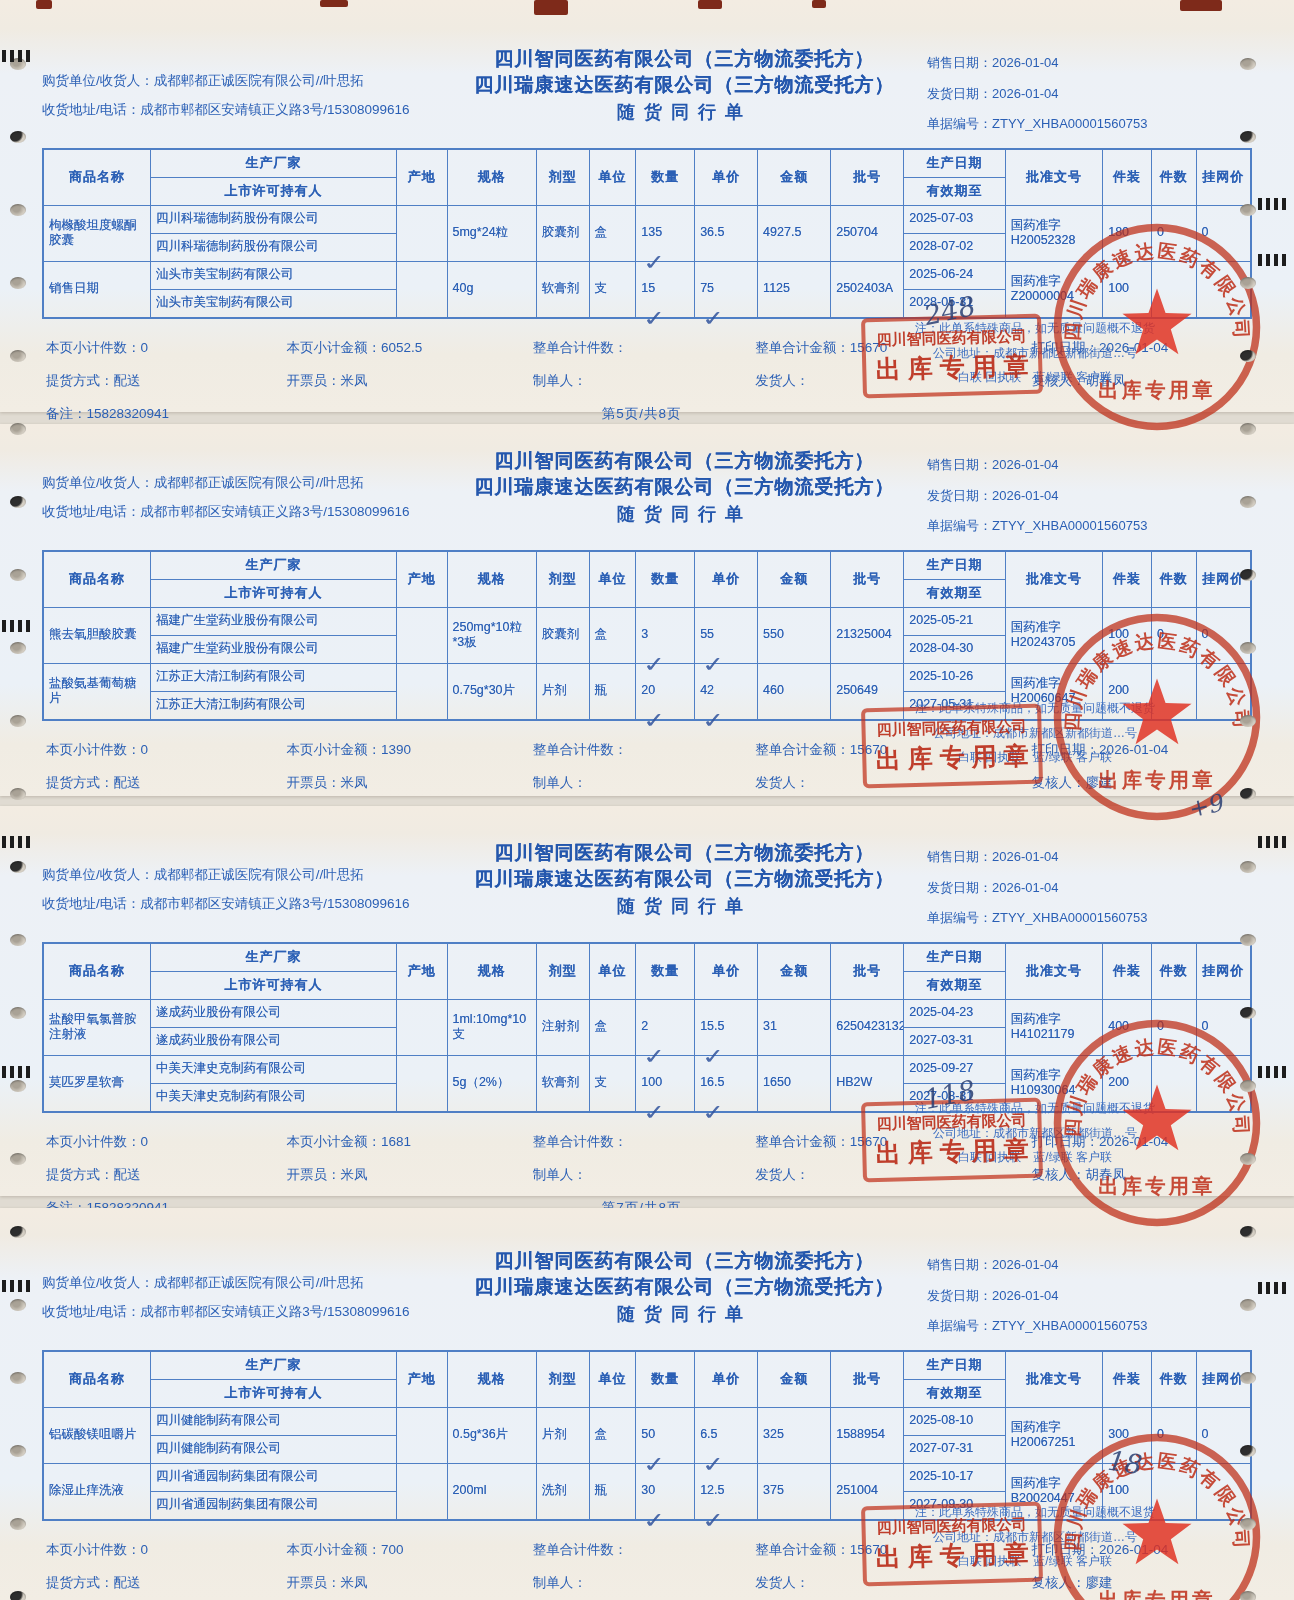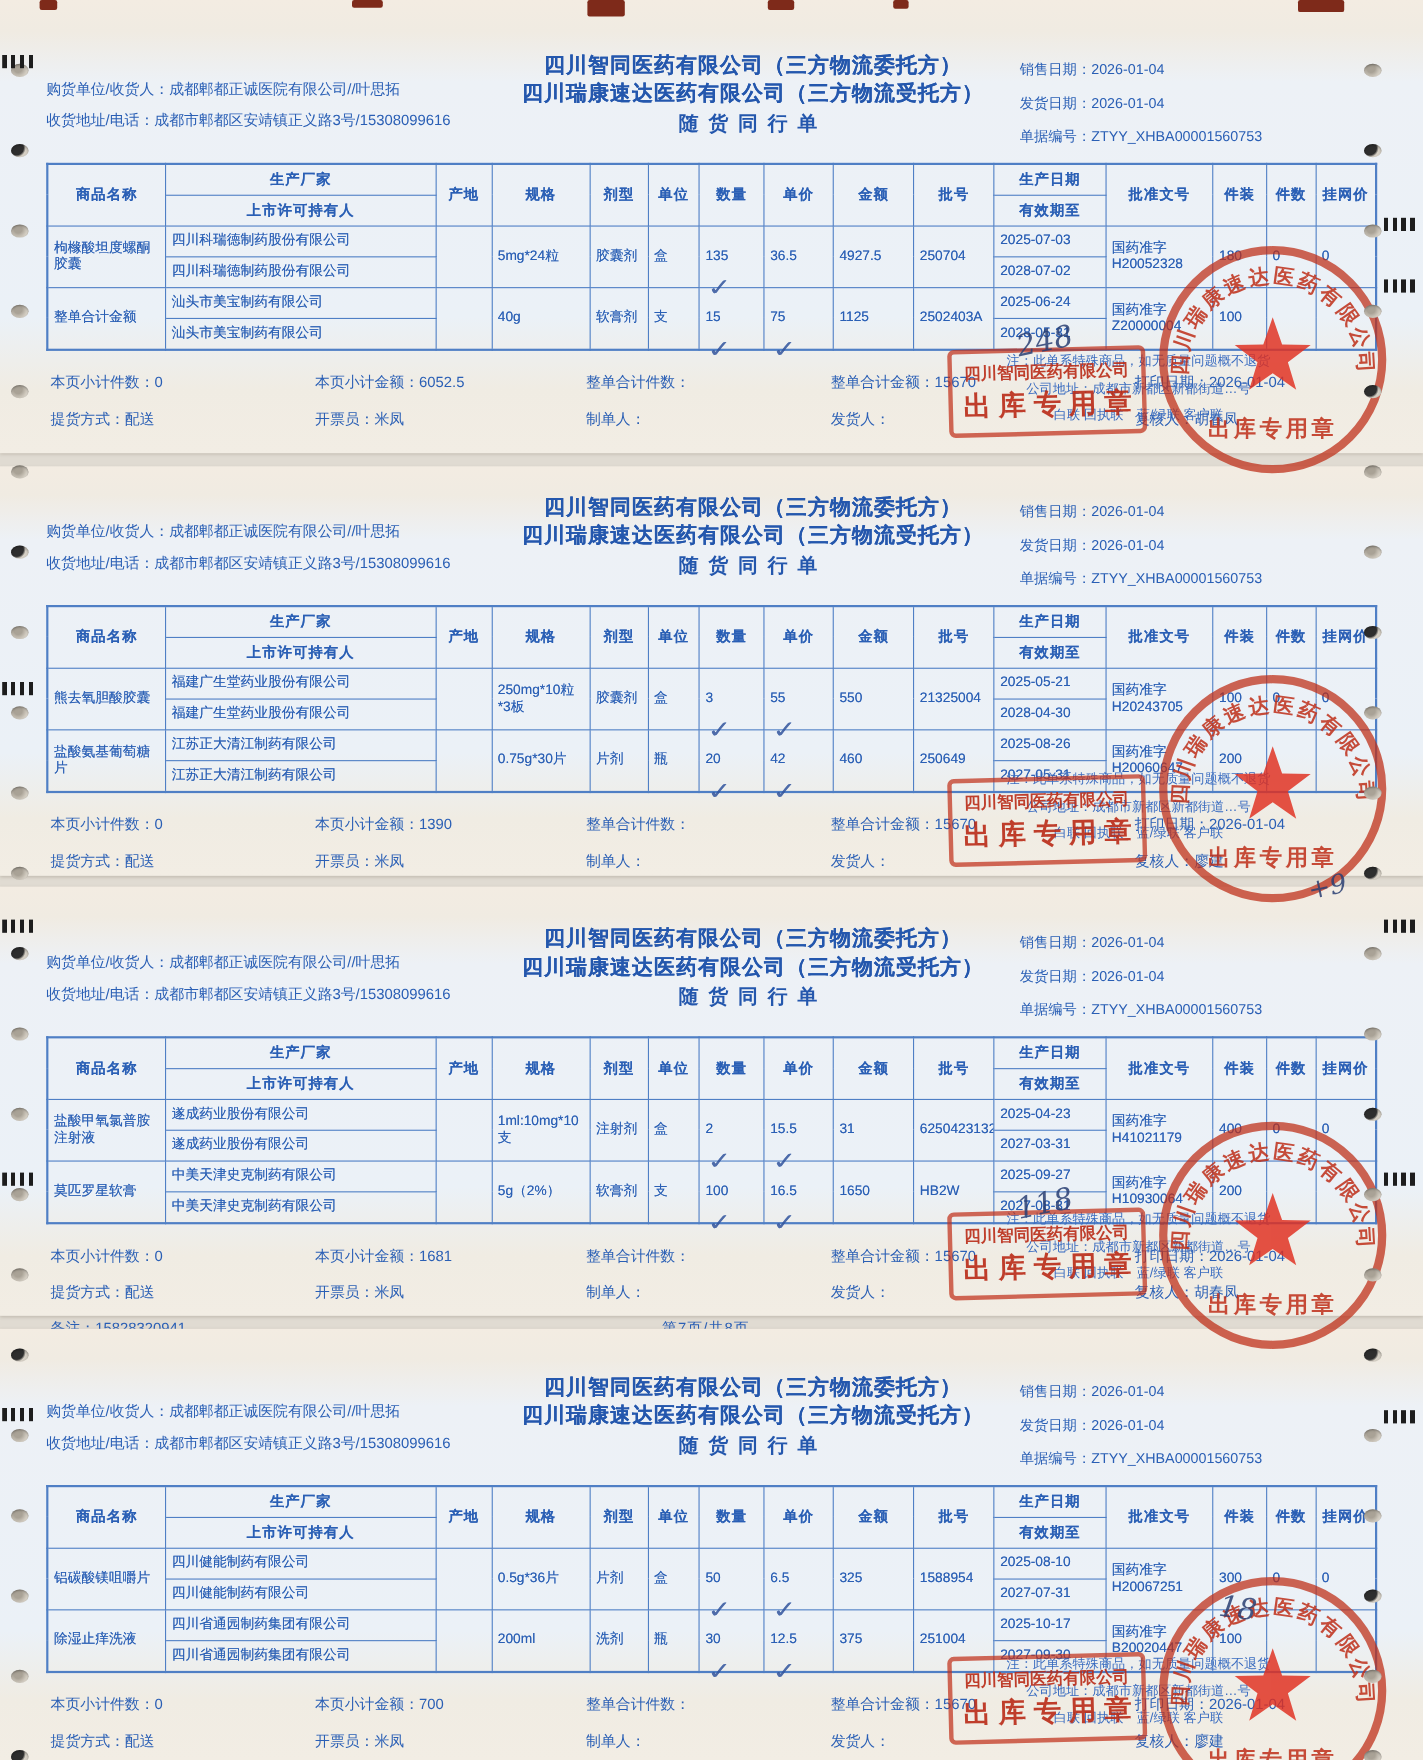--- a/index.html
+++ b/index.html
@@ -143,21 +143,21 @@
         <td rowspan="2"><span>国药准字</span><br><span>H20052328</span></td>
         <td rowspan="2">180</td>
         <td rowspan="2">0</td>
         <td rowspan="2">0</td>
       </tr>
       <tr>
         <td>四川科瑞德制药股份有限公司</td>
         <td>2028-07-02</td>
       </tr>
       <tr>
-        <td rowspan="2">整单合计金额</td>
+        <td rowspan="2">销售日期</td>
         <td>汕头市美宝制药有限公司</td>
         <td rowspan="2"></td>
         <td rowspan="2">40g</td>
         <td rowspan="2">软膏剂</td>
         <td rowspan="2">支</td>
         <td rowspan="2" class="relpos"><span>15</span><span class="ck">✓</span></td>
         <td rowspan="2" class="relpos"><span>75</span><span class="ck">✓</span></td>
         <td rowspan="2">1125</td>
         <td rowspan="2">2502403A</td>
         <td>2025-06-24</td>
@@ -180,20 +180,24 @@
       <div class="fc3"><span class="lab">整单合计件数：</span><span></span></div>
       <div class="fc4"><span class="lab">整单合计金额：</span><span>15670</span></div>
       <div class="fc5"><span class="lab">打印日期：</span><span>2026-01-04</span></div>
     </div>
     <div class="frow">
       <div class="fc1"><span class="lab">提货方式：</span><span>配送</span></div>
       <div class="fc2"><span class="lab">开票员：</span><span>米凤</span></div>
       <div class="fc3"><span class="lab">制单人：</span><span></span></div>
       <div class="fc4"><span class="lab">发货人：</span><span></span></div>
       <div class="fc5"><span class="lab">复核人：</span><span>胡春凤</span></div>
+    </div>
+    <div class="frow">
+      <div><span class="lab">备注：</span><span>15828320941</span></div>
+      <div class="pageno">第5页/共8页</div>
     </div>
   </div>
 
   <div class="fineprint">
     <div>注：此单系特殊商品，如无质量问题概不退货</div>
     <div>公司地址：成都市新都区新都街道…号</div>
     <div>白联 回执联　蓝/绿联 客户联</div>
   </div>
 
   <div class="stamp-rect">
@@ -298,21 +302,21 @@
         <td rowspan="2">盐酸氨基葡萄糖片</td>
         <td>江苏正大清江制药有限公司</td>
         <td rowspan="2"></td>
         <td rowspan="2">0.75g*30片</td>
         <td rowspan="2">片剂</td>
         <td rowspan="2">瓶</td>
         <td rowspan="2" class="relpos"><span>20</span><span class="ck">✓</span></td>
         <td rowspan="2" class="relpos"><span>42</span><span class="ck">✓</span></td>
         <td rowspan="2">460</td>
         <td rowspan="2">250649</td>
-        <td>2025-08-26</td>
+        <td>2025-10-26</td>
         <td rowspan="2"><span>国药准字</span><br><span>H20060647</span></td>
         <td rowspan="2">200</td>
         <td rowspan="2"></td>
         <td rowspan="2"></td>
       </tr>
       <tr>
         <td>江苏正大清江制药有限公司</td>
         <td>2027-05-31</td>
       </tr>
     </tbody>

